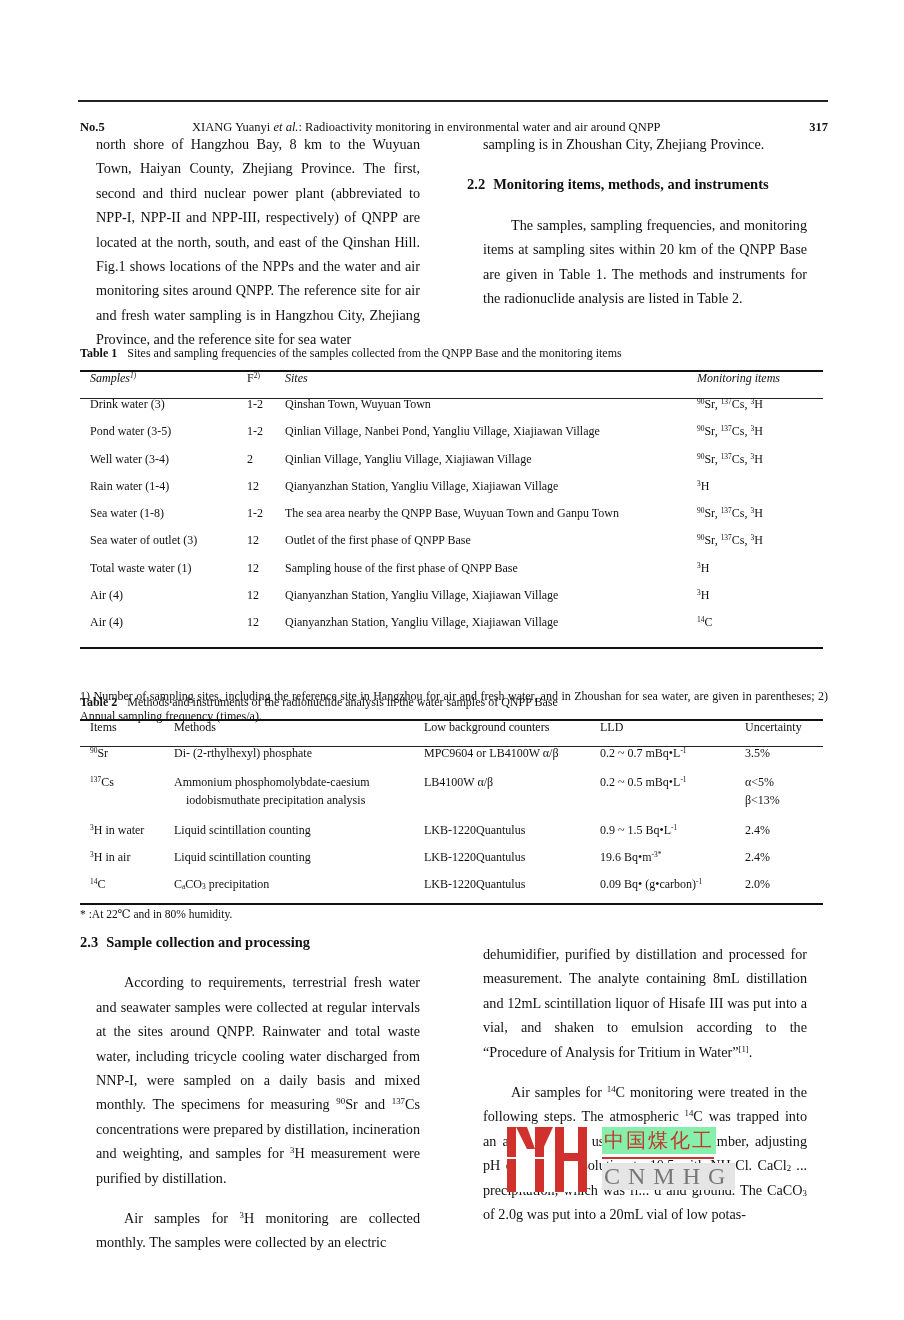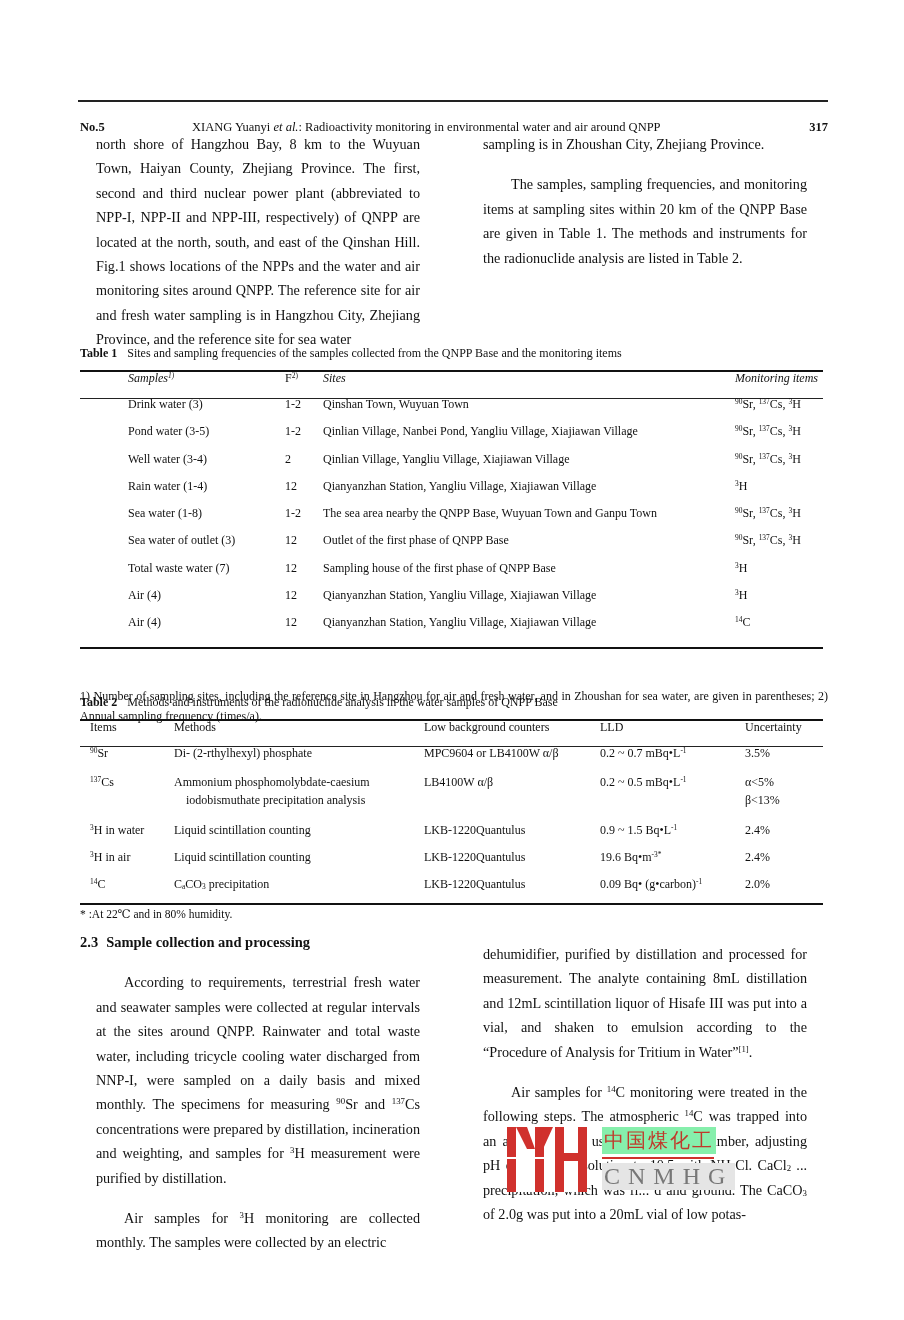--- a/index.html
+++ b/index.html
@@ -65,31 +65,34 @@
   <span class="page">317</span>
 </div>
 <div class="header-rule"></div>
 
 <div class="col" style="left:80px; top:116px;">
   <p>north shore of Hangzhou Bay, 8 km to the Wuyuan Town, Haiyan County, Zhejiang Province. The first, second and third nuclear power plant (abbreviated to NPP-I, NPP-II and NPP-III, respectively) of QNPP are located at the north, south, and east of the Qinshan Hill. Fig.1 shows locations of the NPPs and the water and air monitoring sites around QNPP. The reference site for air and fresh water sampling is in Hangzhou City, Zhejiang Province, and the reference site for sea water</p>
 </div>
 
 <div class="col" style="left:467px; top:116px;">
   <p>sampling is in Zhoushan City, Zhejiang Province.</p>
+  <div class="sec-head">
+    <span class="num">2.2</span><span>Monitoring items, methods, and instruments</span>
+  </div>
   <p class="indent">The samples, sampling frequencies, and monitoring items at sampling sites within 20 km of the QNPP Base are given in Table 1. The methods and instruments for the radionuclide analysis are listed in Table 2.</p>
 </div>
 
 <div class="tcap" style="top:346px;">
   <b>Table 1</b><span>Sites and sampling frequencies of the samples collected from the QNPP Base and the monitoring items</span>
 </div>
 
 <div class="rule-thick" style="left:80px; top:370px; width:743px;"></div>
 <div class="rule-thin" style="left:80px; top:398px; width:743px;"></div>
 
-<table class="t t1" id="table1" style="left:90px; top:371px; width:733px;margin-left:38px;">
+<table class="t t1" id="table1" style="left:90px; top:371px; width:733px;">
   <colgroup>
       <col style="width:157px">
       <col style="width:38px">
       <col style="width:412px">
       <col style="width:126px">
     </colgroup>
   <thead>
     <tr>
       <th><span>Samples</span><sup>1)</sup></th>
       <th style="font-style:normal"><span>F</span><sup>2)</sup></th>
@@ -128,21 +131,21 @@
         <td>The sea area nearby the QNPP Base, Wuyuan Town and Ganpu Town</td>
         <td><span><sup>90</sup><span>Sr</span></span>, <span><sup>137</sup><span>Cs</span></span>, <span><sup>3</sup><span>H</span></span></td>
       </tr>
       <tr>
         <td>Sea water of outlet (3)</td>
         <td>12</td>
         <td>Outlet of the first phase of QNPP Base</td>
         <td><span><sup>90</sup><span>Sr</span></span>, <span><sup>137</sup><span>Cs</span></span>, <span><sup>3</sup><span>H</span></span></td>
       </tr>
       <tr>
-        <td>Total waste water (7)</td>
+        <td>Total waste water (1)</td>
         <td>12</td>
         <td>Sampling house of the first phase of QNPP Base</td>
         <td><span><sup>3</sup><span>H</span></span></td>
       </tr>
       <tr>
         <td>Air (4)</td>
         <td>12</td>
         <td>Qianyanzhan Station, Yangliu Village, Xiajiawan Village</td>
         <td><span><sup>3</sup><span>H</span></span></td>
       </tr>

